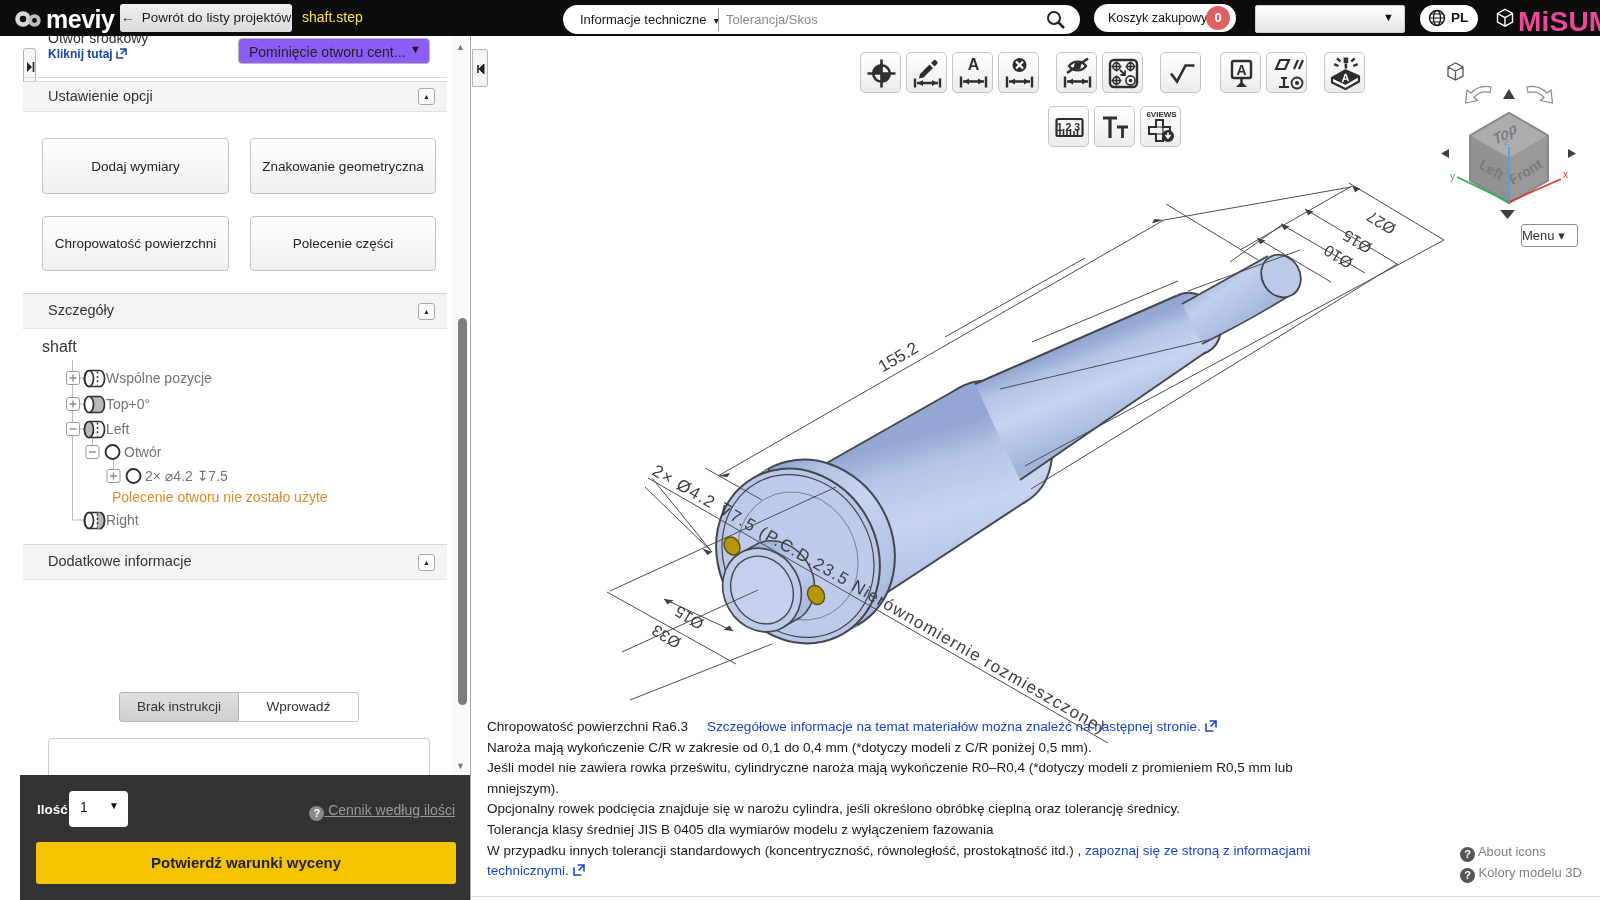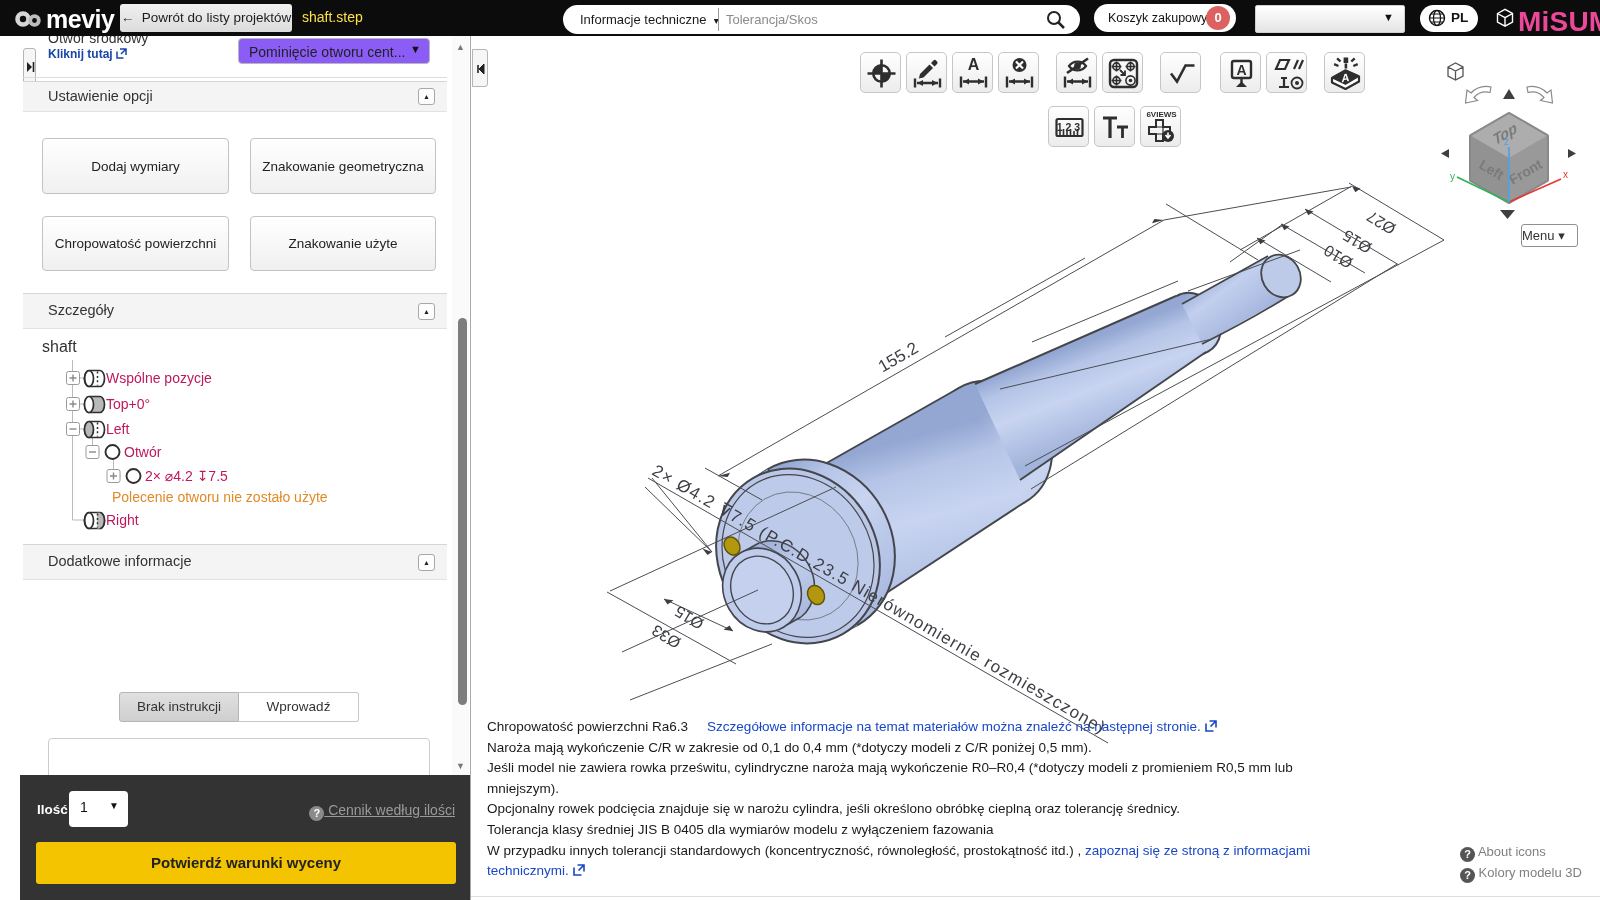--- a/index.html
+++ b/index.html
@@ -36,21 +36,21 @@
   .secbar .t { position:absolute; left:25px; font-size:14.5px; color:#333; }
   .upbtn { position:absolute; width:17px; height:17px; background:#fdfdfd; border:1px solid #a8a8a8;
     border-radius:3px; font-size:7px; color:#222; text-align:center; line-height:15px; }
   .pbtn { position:absolute; height:56px; background:linear-gradient(#ffffff,#f0f0f0);
     border:1px solid #c3c3c3; border-radius:4px; color:#222; font-size:13.5px;
     display:flex; align-items:center; justify-content:center; white-space:nowrap; }
   #collL { position:absolute; left:23px; top:12px; width:13px; height:36px; background:#f6f6f6;
     border:1px solid #b5b5b5; border-radius:3px; font-size:8px; color:#333;
     text-align:center; line-height:34px; }
   
-  .trow { position:absolute; font-size:14px; color:#be185d; }
+  .trow { position:absolute; font-size:14px; color:#737373; }
   .orange { color:#e08a28; }
   
   #pfoot { position:absolute; left:20px; top:775px; width:450px; height:125px; background:#333; }
   #pfoot .lbl { position:absolute; left:17px; top:27px; color:#fff; font-size:13.5px; font-weight:bold; }
   #pfoot .qty { position:absolute; left:49px; top:16px; width:59px; height:36px; background:#fff;
     border-radius:4px; font-size:14px; color:#111; }
   #pfoot .cennik { position:absolute; right:15px; top:27px; color:#9a9a9a; font-size:14px;
     text-decoration:underline; }
   #ybtn { position:absolute; left:16px; top:67px; width:420px; height:42px; background:#f5c400;
     border-radius:3px; color:#222; font-size:15px; font-weight:bold; text-align:center; line-height:42px; }
@@ -95,21 +95,21 @@
       </svg></div>
   <div class="abs" style="left:23px; top:41px; width:424px; height:1px; background:#ddd;"></div>
 
   <div class="secbar" style="top:45px; height:31px;">
       <span class="t" style="top:6px;">Ustawienie opcji</span>
     </div>
   <div class="upbtn" style="left:418px; top:52px;">▲</div>
   <div class="pbtn" style="left:42px; top:102px; width:187px;">Dodaj wymiary</div>
   <div class="pbtn" style="left:250px; top:102px; width:186px;">Znakowanie geometryczna</div>
   <div class="pbtn" style="left:42px; top:180px; width:187px; height:55px;">Chropowatość powierzchni</div>
-  <div class="pbtn" style="left:250px; top:180px; width:186px; height:55px;">Znakowanie użyte</div>
+  <div class="pbtn" style="left:250px; top:180px; width:186px; height:55px;">Polecenie części</div>
 
   <div class="secbar" style="top:257px; height:36px;">
       <span class="t" style="top:8px;">Szczegóły</span>
     </div>
   <div class="upbtn" style="left:418px; top:267px;">▲</div>
 
   <div class="abs" style="left:42px; top:302px; font-size:16px; color:#333;">shaft</div>
 
   <svg class="abs" style="left:0; top:0;" width="470" height="500" viewBox="0 36 470 500">
     <g stroke="#bbb" stroke-width="1" fill="none">

